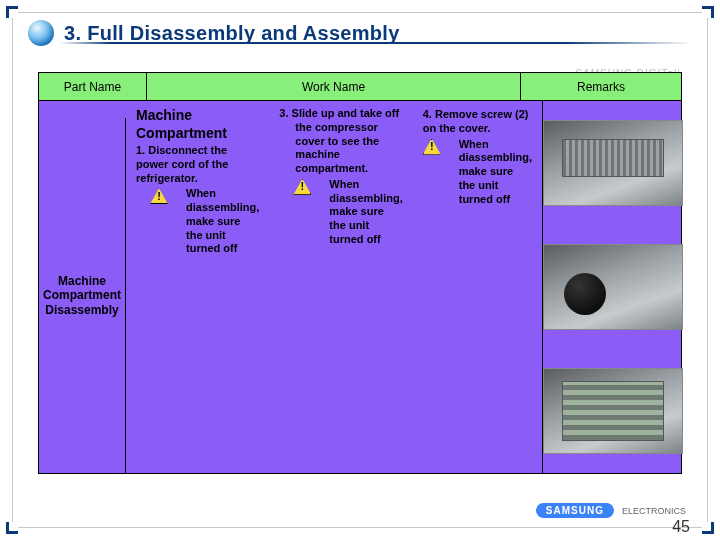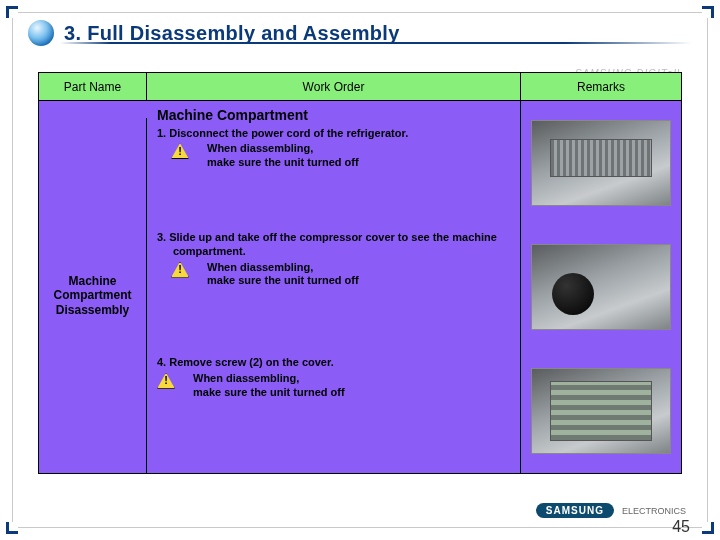--- a/index.html
+++ b/index.html
@@ -47,21 +47,21 @@
   .col-part { width: 108px; border-right: 1.5px solid #000; }
   .col-work { flex: 1; border-right: 1.5px solid #000; }
   .col-rem  { width: 160px; }
 
   .tbody { display: flex; height: calc(100% - 28px); }
   .td-part {
     width: 108px; border-right: 1.5px solid #000;
     display: flex; align-items: center; justify-content: center;
     text-align: center; font-size: 12px; font-weight: 700; padding: 4px; line-height: 1.2; margin-top: 17px;
   }
-  .td-work { flex: 1; border-right: 1.5px solid #000; display: flex; flex-direction: column; }
+  .td-work { flex: 1; border-right: 1.5px solid #000; display: flex; flex-direction: row; }
   .td-rem  { width: 160px; display: flex; flex-direction: column; }
 
   .sec { flex: 1; padding: 6px 10px 4px 10px; font-size: 11px; line-height: 1.25; position: relative; }
   .sec + .sec { }
   .sec-title { font-weight: 700; font-size: 14px; margin-bottom: 2px; }
   .step { font-weight: 700; margin-top: 1px; }
   .step2 { font-weight: 700; padding-left: 16px; text-indent: -16px; }
   .caution-row { display: flex; align-items: flex-start; gap: 18px; margin-top: 2px; padding-left: 14px; }
   .caution-row.pl0 { padding-left: 0; }
   .warn-icon {
@@ -98,21 +98,21 @@
     content: ""; position: absolute; inset: 12px 18px 12px 18px;
     background: repeating-linear-gradient(0deg, #6f7a72 0 5px, #9fb29e 5px 10px);
     border: 1px solid #555;
   }
 
   .brand {
     position: absolute; right: 34px; bottom: 22px;
     display: flex; align-items: center; gap: 8px;
   }
   .brand-pill {
-    background: #0c4a6e; color: #fff; font-size: 10px; font-weight: 700;
+    background: #3b82f6; color: #fff; font-size: 10px; font-weight: 700;
     padding: 2px 10px; border-radius: 10px; letter-spacing: 1px;
   }
   .brand-sub { font-size: 9px; color: #666; }
   .brand-wm {
     position: absolute; right: 40px; top: 68px; font-size: 10px; color: #bbb; letter-spacing: 1px; font-style: italic;
   }
   .page-num {
     position: absolute; right: 30px; bottom: 4px; font-size: 16px; color: #333;
   }
 </style>
@@ -132,21 +132,21 @@
   <div class="header">
     <div class="sphere"></div>
     <div class="title">3. Full Disassembly and Assembly</div>
   </div>
   <div class="title-rule"></div>
   <div class="brand-wm">SAMSUNG DIGITall</div>
 
   <div class="tbl">
     <div class="thead">
       <div class="th col-part">Part Name</div>
-      <div class="th col-work">Work Order</div>
+      <div class="th col-work">Work Name</div>
       <div class="th col-rem">Remarks</div>
     </div>
     <div class="tbody">
       <div class="td-part">
         <span>Machine Compartment Disassembly</span>
       </div>
       <div class="td-work">
         <div class="sec">
           <div class="sec-title">Machine Compartment</div>
           <div class="step">1. Disconnect the power cord of the refrigerator.</div>

